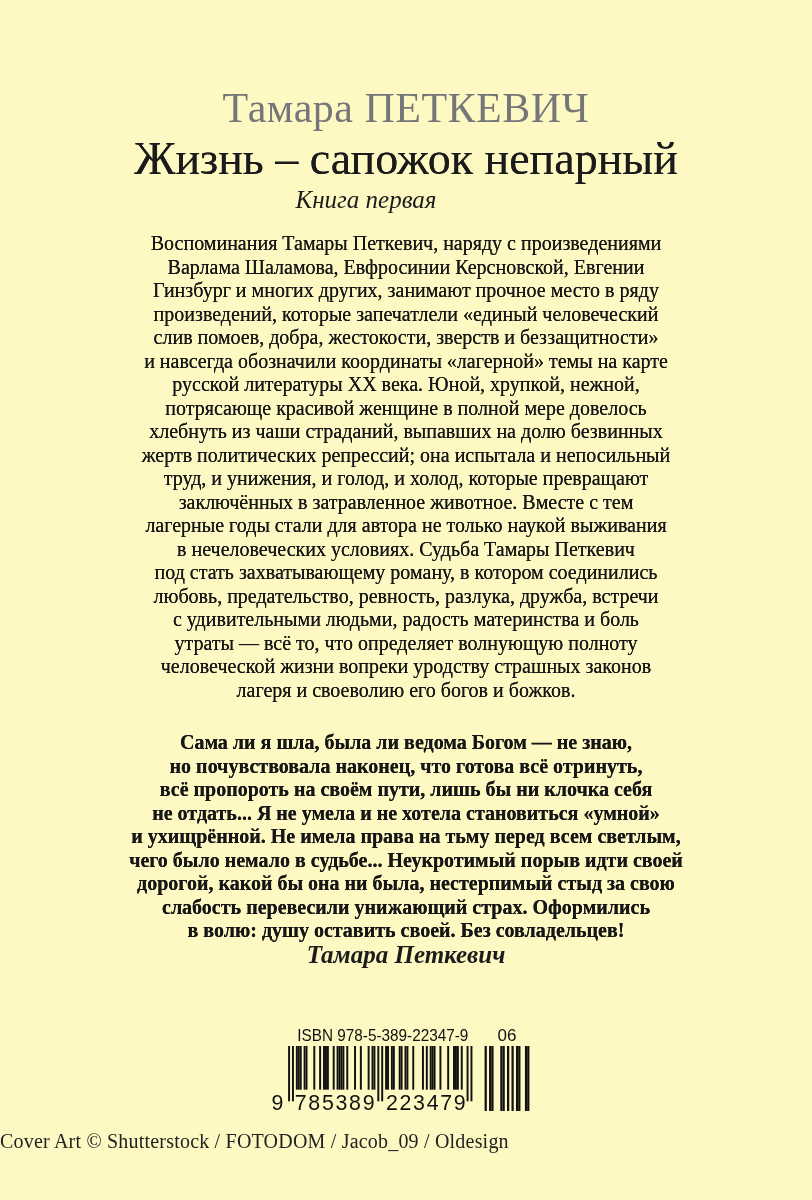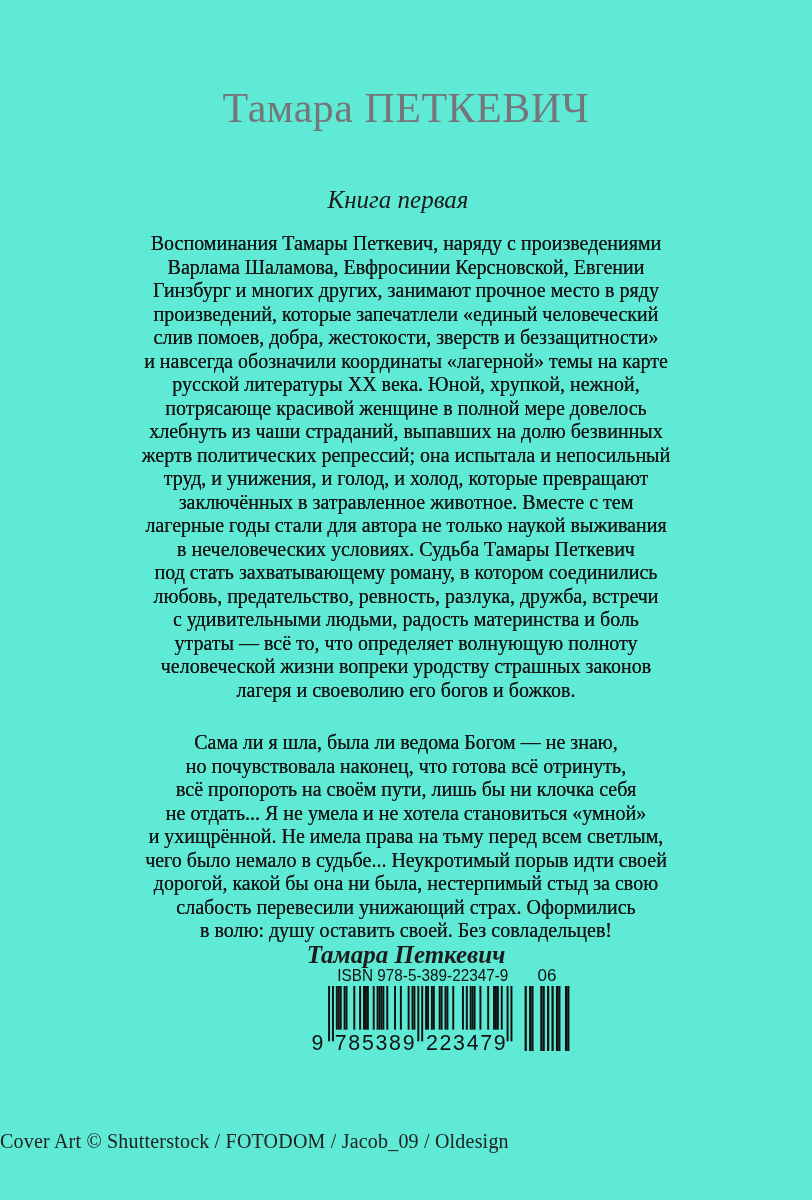--- a/index.html
+++ b/index.html
@@ -1,20 +1,20 @@
 <!DOCTYPE html>
 <html lang="ru"><head>
 <meta charset="utf-8">
 <style>
   html,body{margin:0;padding:0;background:#ffffff;}
   .page{
     position:relative;
     width:812px;height:1200px;
     margin:0 auto;
-    background:#5eead4;
+    background:#fef9c3;
     font-family:"Liberation Serif", serif;
     color:#161616;
     overflow:hidden;
   }
   .author{
     position:absolute;left:0;top:86px;width:812px;
     text-align:center;
     font-size:42px;line-height:44px;
     color:#76767a;
     letter-spacing:0.5px;
@@ -27,41 +27,40 @@
     color:#1b1b1b;
     white-space:nowrap;
     text-shadow:0 0 .5px #1b1b1b;
   }
   .subtitle{
     position:absolute;left:0;top:186px;width:732px;
     text-align:center;
     font-style:italic;
     font-size:25px;line-height:28px;
     color:#1b1b1b;
-    margin-left:32px;
   }
   .bodytext{
     position:absolute;left:56px;width:700px;
     text-align:center;
     font-size:20px;line-height:23.5px;
     color:#161616;
     white-space:pre-line;
     text-shadow:0 0 .5px #161616;
   }
   .annotation{ top:232px; }
-  .quote{ top:731px; }
+  .quote{ top:731px;font-weight:bold; }
   .signature{
     position:absolute;left:0;top:941px;width:812px;
     text-align:center;
     font-style:italic;font-weight:bold;
     font-size:25px;line-height:28px;
     color:#1c1c1c;
   }
   .barcode-block{
-    position:absolute;left:270px;top:966px;width:270px;height:96px;margin-left:40px;
+    position:absolute;left:270px;top:1026px;width:270px;height:96px;
   }
   .isbn-label{
     position:absolute;left:18px;top:0;width:187px;
     text-align:center;
     font-family:"Liberation Sans", sans-serif;
     font-size:17px;line-height:19px;
     color:#111;
     transform:scaleX(.9);
     white-space:nowrap;
   }
@@ -80,20 +79,21 @@
     color:#222;
     letter-spacing:0.2px;
   }
 </style>
 </head>
 <body>
 
 <div class="page">
 
   <div class="author">Тамара ПЕТКЕВИЧ</div>
+  <div class="title">Жизнь – сапожок непарный</div>
   <div class="subtitle">Книга первая</div>
 
   <div class="bodytext annotation">Воспоминания Тамары Петкевич, наряду с произведениями
 Варлама Шаламова, Евфросинии Керсновской, Евгении
 Гинзбург и многих других, занимают прочное место в ряду
 произведений, которые запечатлели «единый человеческий
 слив помоев, добра, жестокости, зверств и беззащитности»
 и навсегда обозначили координаты «лагерной» темы на карте
 русской литературы XX века. Юной, хрупкой, нежной,
 потрясающе красивой женщине в полной мере довелось

